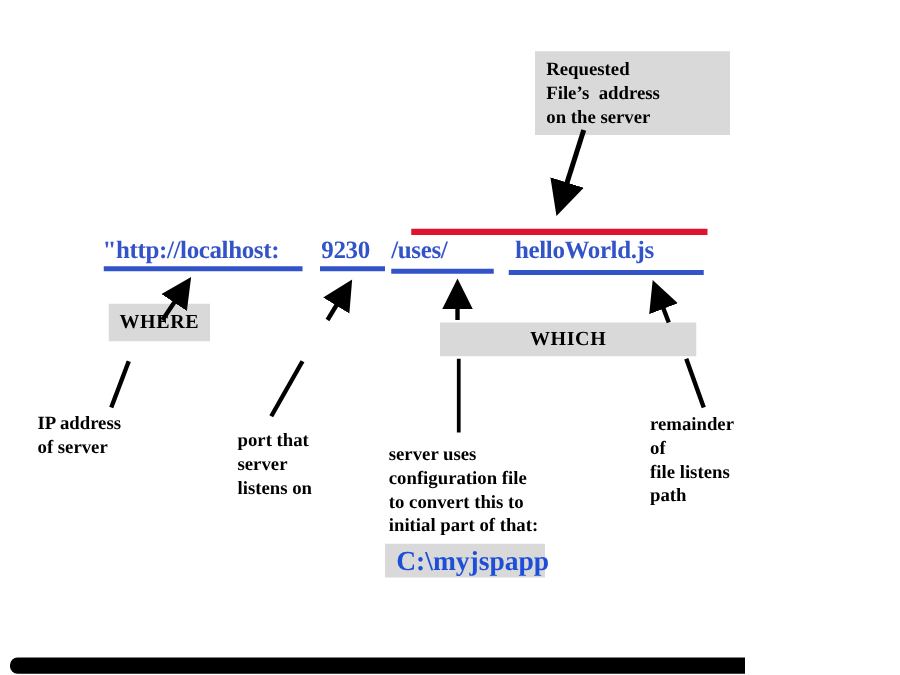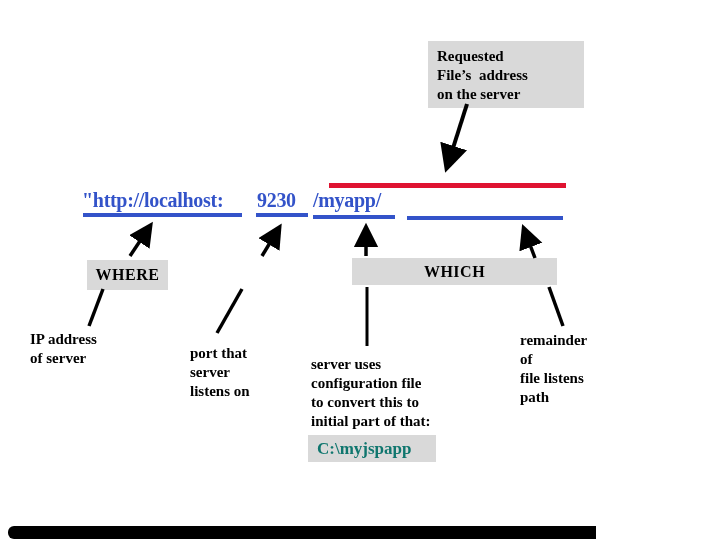--- a/index.html
+++ b/index.html
@@ -24,45 +24,46 @@
     font-size:16px;font-weight:bold;color:#000;letter-spacing:0.5px;
   }
   .ann{
     position:absolute;font-size:15px;font-weight:bold;color:#000;line-height:19px;
     white-space:pre-line;
   }
   .pathbox{
     position:absolute;left:308px;top:435px;width:128px;height:27px;background:#D9D9D9;
     display:flex;align-items:center;
   }
-  .pathtxt{color:#0f766e;font-weight:bold;font-size:17px;padding-left:9px;white-space:nowrap;}
+  .pathtxt{color:#1d4ed8;font-weight:bold;font-size:22px;padding-left:9px;white-space:nowrap;}
   .footerbar{position:absolute;left:8px;top:526px;width:603px;height:13px;background:#000;border-radius:6px;}
   svg.overlay{position:absolute;left:0;top:0;pointer-events:none;}
 </style>
 </head>
 <body>
 
 <div id="slide">
 
   <div class="gbox note abs" style="left:428px;top:41px;width:141px;height:61px;">Requested
 File’s  address
 on the server</div>
 
   <div class="redbar"></div>
 
   <div class="urlseg" style="left:82px;">"http://localhost:</div>
   <div class="urlseg" style="left:257px;">9230</div>
-  <div class="urlseg" style="left:313px;">/myapp/</div>
+  <div class="urlseg" style="left:313px;">/uses/</div>
+  <div class="urlseg" style="left:412px;">helloWorld.js</div>
 
   <div class="ubar" style="left:83px;width:159px;"></div>
   <div class="ubar" style="left:256px;width:52px;"></div>
   <div class="ubar" style="left:313px;width:82px;top:215px;"></div>
   <div class="ubar" style="left:407px;width:156px;top:216px;"></div>
 
-  <div class="lblbox" style="left:87px;top:260px;width:81px;height:30px;">WHERE</div>
+  <div class="lblbox" style="left:87px;top:243px;width:81px;height:30px;">WHERE</div>
   <div class="lblbox" style="left:352px;top:258px;width:205px;height:27px;">WHICH</div>
 
   <div class="ann" style="left:30px;top:330px;">IP address
 of server</div>
   <div class="ann" style="left:190px;top:344px;">port that
 server
 listens on</div>
   <div class="ann" style="left:311px;top:355px;">server uses
 configuration file
 to convert this to

